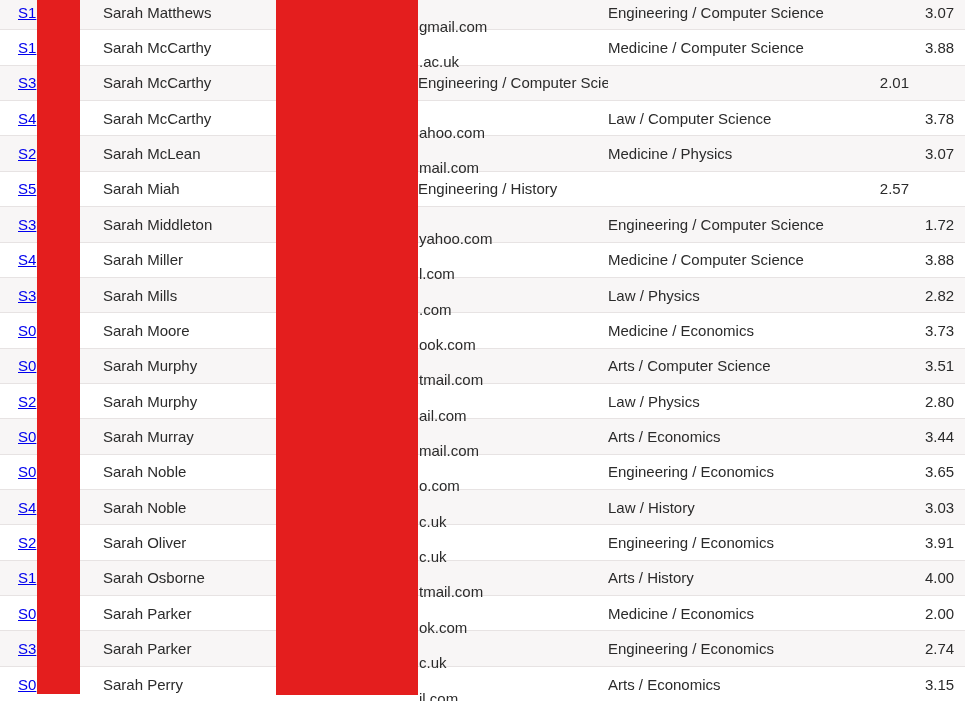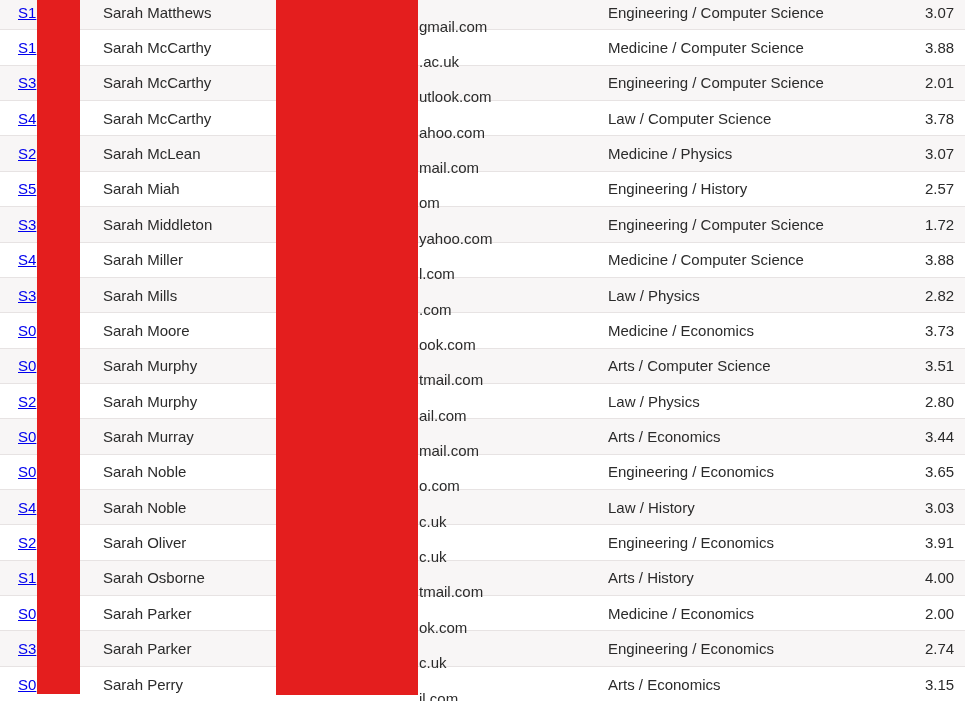--- a/index.html
+++ b/index.html
@@ -83,21 +83,20 @@
     <div class="cell c-email">.ac.uk</div>
     <div class="cell c-dept">Medicine / Computer Science</div>
     <div class="cell c-gpa">3.88</div>
   </div>
 
   <div class="row">
     <div class="cell c-id">
       <a class="id-link">S3</a>
     </div>
     <div class="cell c-name">Sarah McCarthy</div>
-    <div class="cell c-email">utlook.com</div>
     <div class="cell c-dept">Engineering / Computer Science</div>
     <div class="cell c-gpa">2.01</div>
   </div>
 
   <div class="row">
     <div class="cell c-id">
       <a class="id-link">S4</a>
     </div>
     <div class="cell c-name">Sarah McCarthy</div>
     <div class="cell c-email">ahoo.com</div>
@@ -113,21 +112,20 @@
     <div class="cell c-email">mail.com</div>
     <div class="cell c-dept">Medicine / Physics</div>
     <div class="cell c-gpa">3.07</div>
   </div>
 
   <div class="row">
     <div class="cell c-id">
       <a class="id-link">S5</a>
     </div>
     <div class="cell c-name">Sarah Miah</div>
-    <div class="cell c-email">om</div>
     <div class="cell c-dept">Engineering / History</div>
     <div class="cell c-gpa">2.57</div>
   </div>
 
   <div class="row">
     <div class="cell c-id">
       <a class="id-link">S3</a>
     </div>
     <div class="cell c-name">Sarah Middleton</div>
     <div class="cell c-email">yahoo.com</div>

